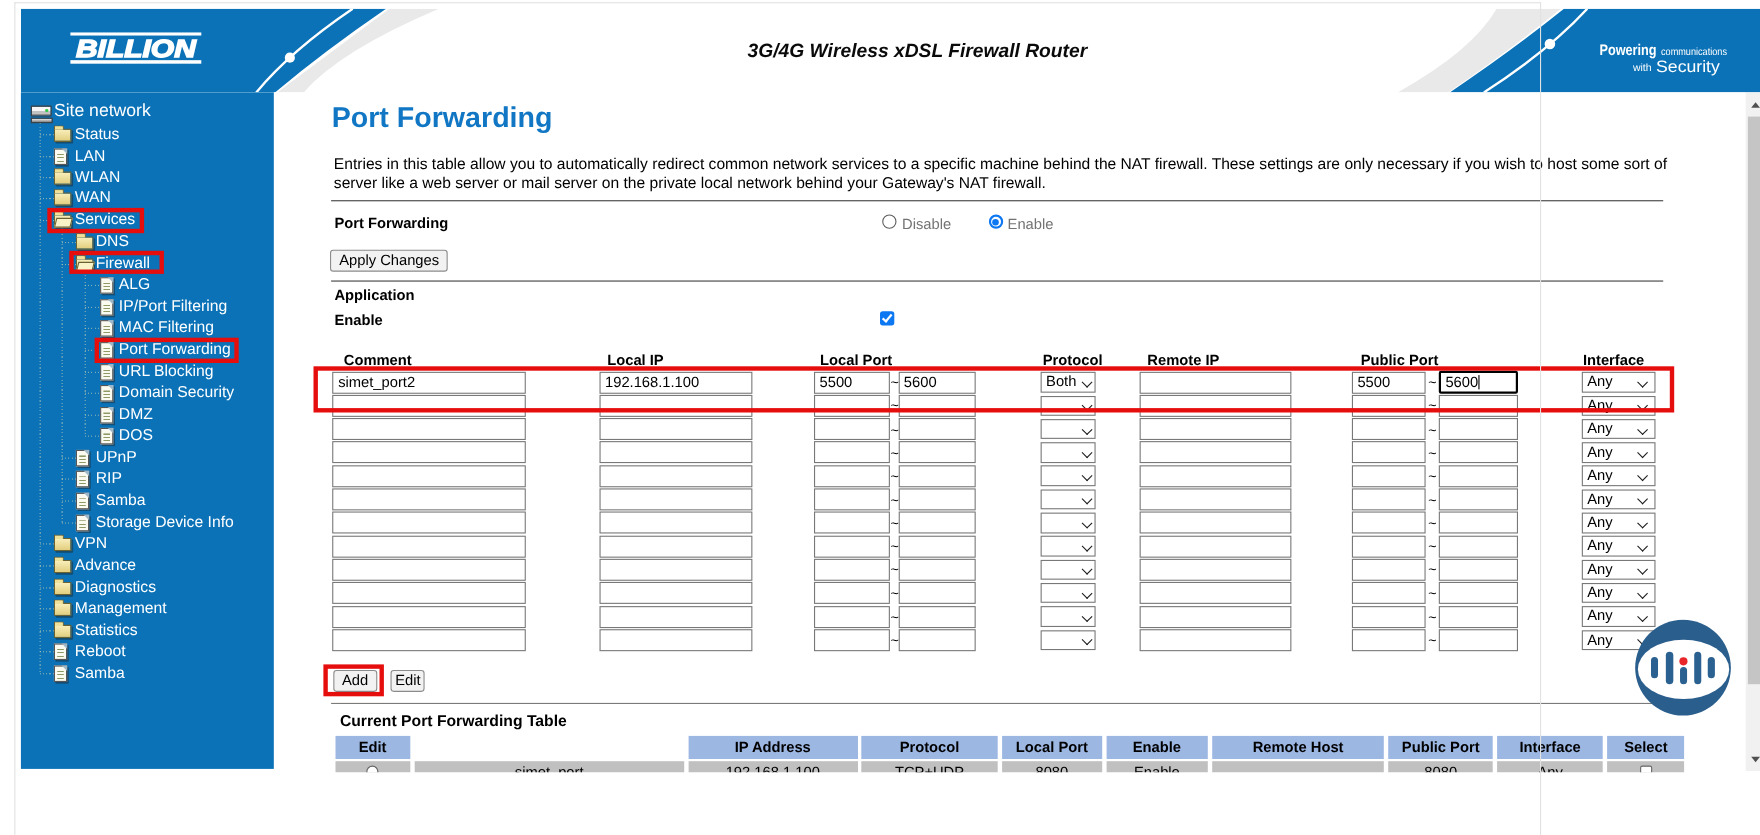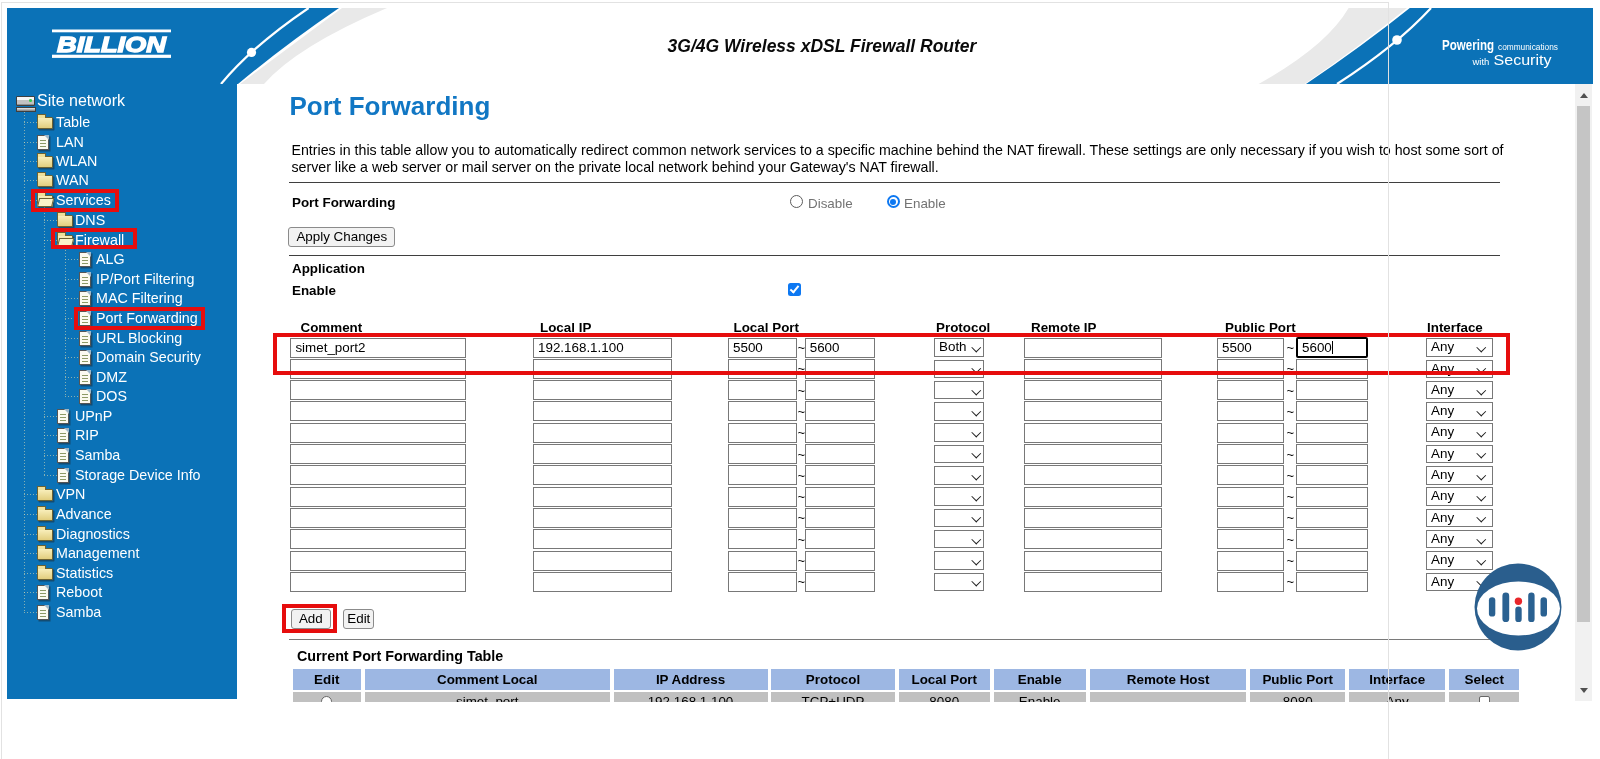--- a/index.html
+++ b/index.html
@@ -1,15 +1,15 @@
 <!DOCTYPE html>
 <html><head><meta charset="utf-8"><style>
 *{margin:0;padding:0;box-sizing:border-box}
 body{width:1600px;height:759px;background:#fff;font-family:"Liberation Sans",sans-serif;position:relative;overflow:hidden}
-#page{position:absolute;left:0;top:0;width:1391px;height:759px}
+#page{position:absolute;left:12px;top:0;width:1391px;height:759px}
 .abs{position:absolute}
 #frame{position:absolute;left:1px;top:2px;right:2px;bottom:0;border-left:1px solid #e2e2e2;border-top:1px solid #e2e2e2;border-right:1px solid #e2e2e2;pointer-events:none;z-index:99}
 #sidebar{position:absolute;left:7px;top:84px;width:230px;height:615px;background:#0b72b7;}
 #main{position:absolute;left:237px;top:84px;width:1338px;height:618px;background:#fff;overflow:hidden}
 #footer{position:absolute;left:7px;top:729px;width:1586px;height:25px;background:#0b72b7;color:#fff;font-size:13.2px;text-align:center;line-height:25px}
 .sb-item{position:absolute;color:#fff;font-size:14px;white-space:nowrap}
 .vdot{position:absolute;width:1px;background-image:repeating-linear-gradient(to bottom,rgba(210,214,175,.62) 0 1px,transparent 1px 3px)}
 .hdot{position:absolute;height:1px;background-image:repeating-linear-gradient(to right,rgba(210,214,175,.62) 0 1px,transparent 1px 3px)}
 .fold{position:absolute;width:16px;height:12px;background:linear-gradient(#f8eeba,#e2ce7e);border:1px solid #6b6233;border-radius:1px;box-shadow:1.5px 1.5px 0 rgba(30,30,30,.45)}
 .fold::before{content:"";position:absolute;left:-1px;top:-4px;width:7px;height:3px;background:#efe09a;border:1px solid #6b6233;border-bottom:none;border-radius:1px 1px 0 0}
@@ -94,21 +94,21 @@
 <div class="hdot" style="left:16.5px;top:410.0px;width:19px"></div>
 <div class="hdot" style="left:16.5px;top:429.5px;width:19px"></div>
 <div class="hdot" style="left:16.5px;top:449.5px;width:19px"></div>
 <div class="hdot" style="left:16.5px;top:469.0px;width:19px"></div>
 <div class="hdot" style="left:16.5px;top:488.5px;width:19px"></div>
 <div class="hdot" style="left:16.5px;top:508.0px;width:19px"></div>
 <div class="hdot" style="left:16.5px;top:527.5px;width:19px"></div>
 <span class="pc" style="left:9px;top:11.9px"></span>
 <span class="sb-item" style="left:30px;top:8.4px;font-size:16px">Site network</span>
 <span class="fold" style="left:30px;top:32.7px"></span>
-<span class="sb-item" style="left:49px;top:29.7px;font-size:14.3px">Table</span>
+<span class="sb-item" style="left:49px;top:29.7px;font-size:14.3px">Status</span>
 <span class="page" style="left:30px;top:50.8px"></span>
 <span class="sb-item" style="left:49px;top:49.8px;font-size:14.3px">LAN</span>
 <span class="fold" style="left:30px;top:72.2px"></span>
 <span class="sb-item" style="left:49px;top:69.2px;font-size:14.3px">WLAN</span>
 <span class="fold" style="left:30px;top:91.2px"></span>
 <span class="sb-item" style="left:49px;top:88.2px;font-size:14.3px">WAN</span>
 <span class="fold open" style="left:30px;top:111.1px"></span>
 <span class="sb-item" style="left:49px;top:108.1px;font-size:14.3px">Services</span>
 <span class="fold" style="left:50px;top:130.5px"></span>
 <span class="sb-item" style="left:68px;top:127.5px;font-size:14.3px">DNS</span>
@@ -309,21 +309,20 @@
 <div class="sel" style="left:1189px;top:488.5px;width:67px">Any</div>
 <div class="tilde" style="left:560.5px;top:490.3px">~</div>
 <div class="tilde" style="left:1049.5px;top:490.3px">~</div>
 <div class="redbox" style="left:36.4px;top:248.5px;width:1237px;height:42px"></div>
 <div class="btn" style="left:53.8px;top:525px;width:40px;height:19.5px;line-height:17.5px">Add</div>
 <div class="btn" style="left:106.3px;top:525px;width:31px;height:19.5px;line-height:17.5px">Edit</div>
 <div class="redbox" style="left:44.8px;top:519.6px;width:55.5px;height:29px"></div>
 <div class="hr" style="left:51.5px;top:554.5px;width:1211px;background:#7a7a7a"></div>
 <div class="lbl" style="left:60px;top:564.3px;font-size:14.3px">Current Port Forwarding Table</div>
 <div class="thc" style="left:55.5px;top:584.5px;width:68.5px">Edit</div>
-<div class="thc" style="left:127.5px;top:584.5px;width:245.5px">Comment Local</div>
 <div class="thc" style="left:376.5px;top:584.5px;width:154px">IP Address</div>
 <div class="thc" style="left:534px;top:584.5px;width:124px">Protocol</div>
 <div class="thc" style="left:661.5px;top:584.5px;width:91.5px">Local Port</div>
 <div class="thc" style="left:756.5px;top:584.5px;width:92.4px">Enable</div>
 <div class="thc" style="left:852.8px;top:584.5px;width:156.6px">Remote Host</div>
 <div class="thc" style="left:1013.3px;top:584.5px;width:94.9px">Public Port</div>
 <div class="thc" style="left:1112.1px;top:584.5px;width:96.2px">Interface</div>
 <div class="thc" style="left:1212.2px;top:584.5px;width:70.2px">Select</div>
 <div class="tdc" style="left:55.5px;top:607.5px;width:68.5px"><span style="display:inline-block;width:11px;height:11px;border-radius:50%;border:1.5px solid #666;background:#fff;margin-top:4px"></span></div>
 <div class="tdc" style="left:127.5px;top:607.5px;width:245.5px">simet_port</div>

